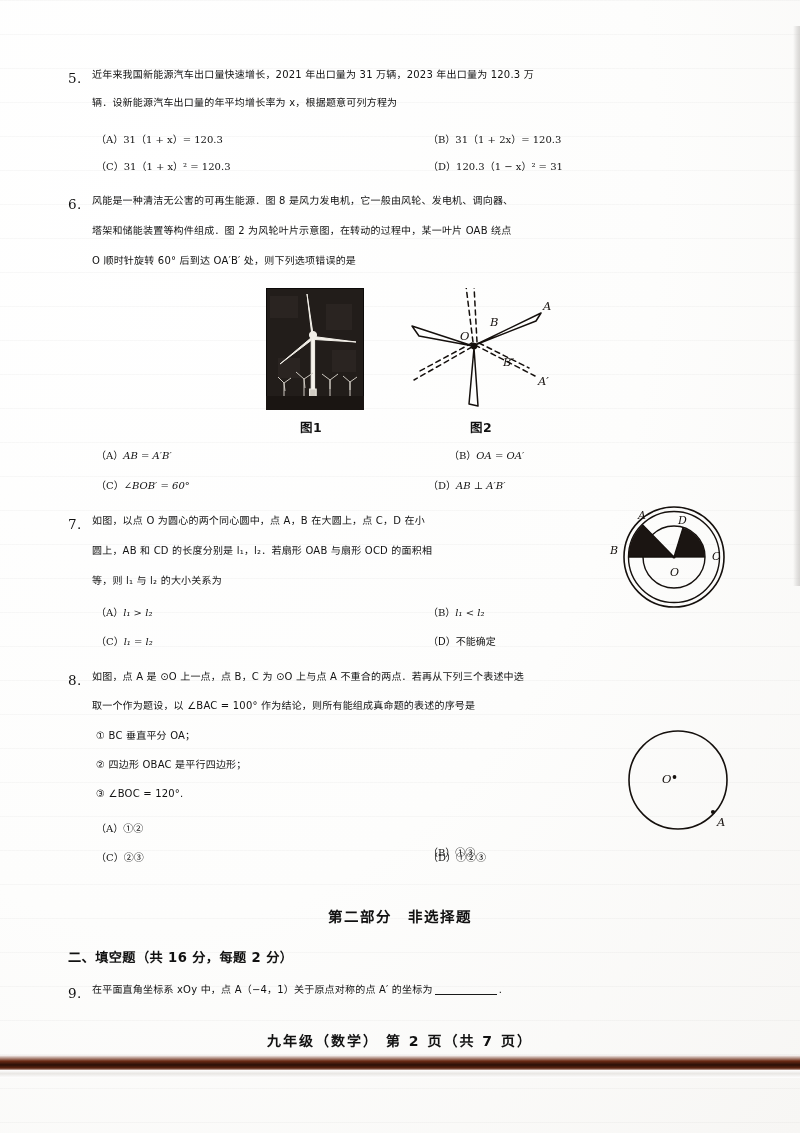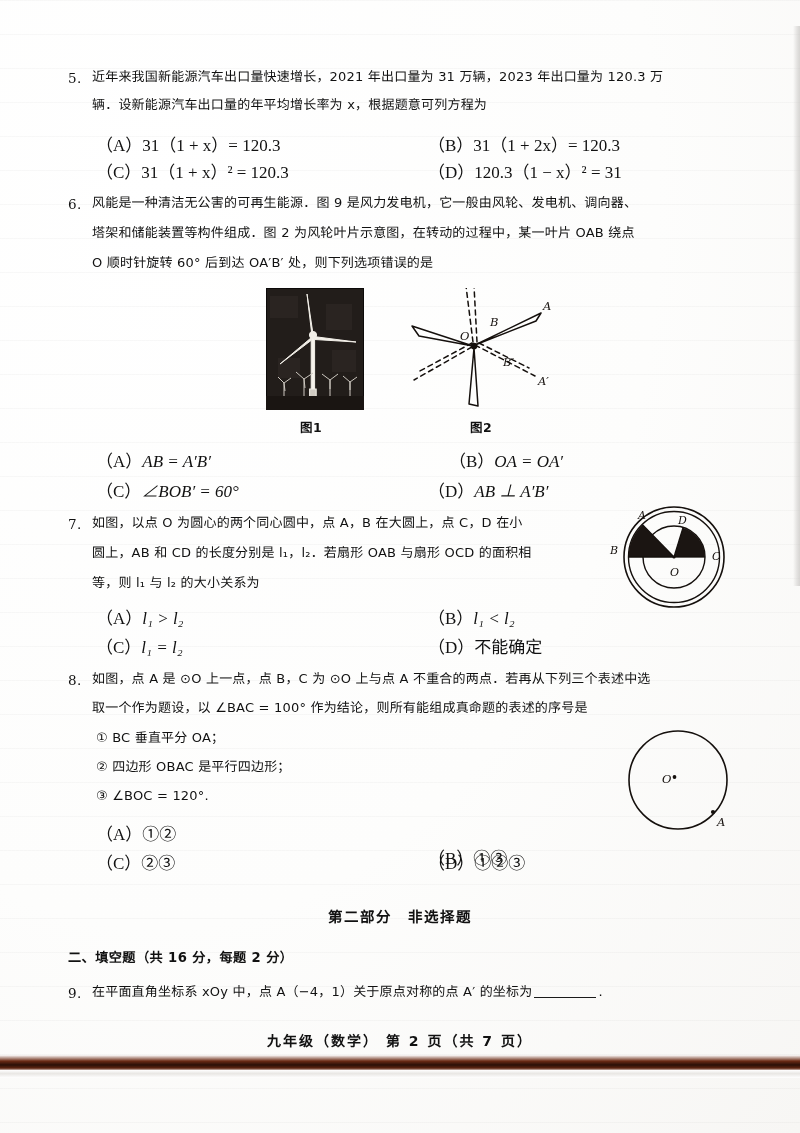--- a/index.html
+++ b/index.html
@@ -44,23 +44,23 @@
 
   .content{position:absolute;left:0;top:0;width:800px;}
   .num{position:absolute;font-size:13.5px;letter-spacing:.3px;}
   .line{
     position:absolute;
     font-size:13.6px;
     line-height:1.0;
     white-space:nowrap;
     letter-spacing:.2px;
   }
-  .cn{font-family:"DejaVu Sans","Liberation Sans",sans-serif;font-size:13px;}
+  .cn{font-family:"DejaVu Sans","Liberation Sans",sans-serif;font-size:10px;}
   .mi{font-family:"DejaVu Serif","Liberation Serif",serif;font-style:italic;}
-  .opt{position:absolute;font-size:17px;white-space:nowrap;font-family:Liberation Serif, serif;}
+  .opt{position:absolute;font-size:10px;white-space:nowrap;}
 
   
   .part-title{
     position:absolute;width:800px;text-align:center;
     font-family:"DejaVu Sans","Liberation Sans",sans-serif;
     font-weight:bold;font-size:14.5px;letter-spacing:1.5px;
   }
   .sec-title{
     position:absolute;
     font-family:"DejaVu Sans","Liberation Sans",sans-serif;
@@ -105,21 +105,21 @@
       <div class="opt" style="left:96px;top:158px;">
         <span>（C）</span><span>31（1 + x）² = 120.3</span>
       </div>
       <div class="opt" style="left:428px;top:158px;">
         <span>（D）</span><span>120.3（1 − x）² = 31</span>
       </div>
     </div>
 
     <div>
       <div class="num" style="left:68px;top:196px;">6.</div>
-      <div class="line cn" style="left:92px;top:196px;">风能是一种清洁无公害的可再生能源．图 9 是风力发电机，它一般由风轮、发电机、调向器、</div>
+      <div class="line cn" style="left:92px;top:196px;">风能是一种清洁无公害的可再生能源．图 8 是风力发电机，它一般由风轮、发电机、调向器、</div>
       <div class="line cn" style="left:92px;top:226px;">塔架和储能装置等构件组成．图 2 为风轮叶片示意图，在转动的过程中，某一叶片 OAB 绕点</div>
       <div class="line cn" style="left:92px;top:256px;">O 顺时针旋转 60° 后到达 OA′B′ 处，则下列选项错误的是</div>
 
       <div class="photo-frame" style="left:266px;top:288px;">
         <svg width="98" height="122" viewBox="0 0 98 122">
           <rect x="0" y="0" width="98" height="122" fill="#221d1a"></rect>
           <rect x="0" y="0" width="98" height="122" fill="none" stroke="#0c0a09" stroke-width="2"></rect>
 
           <g fill="#2e2824" opacity=".7">
             <rect x="4" y="8" width="28" height="22"></rect>

